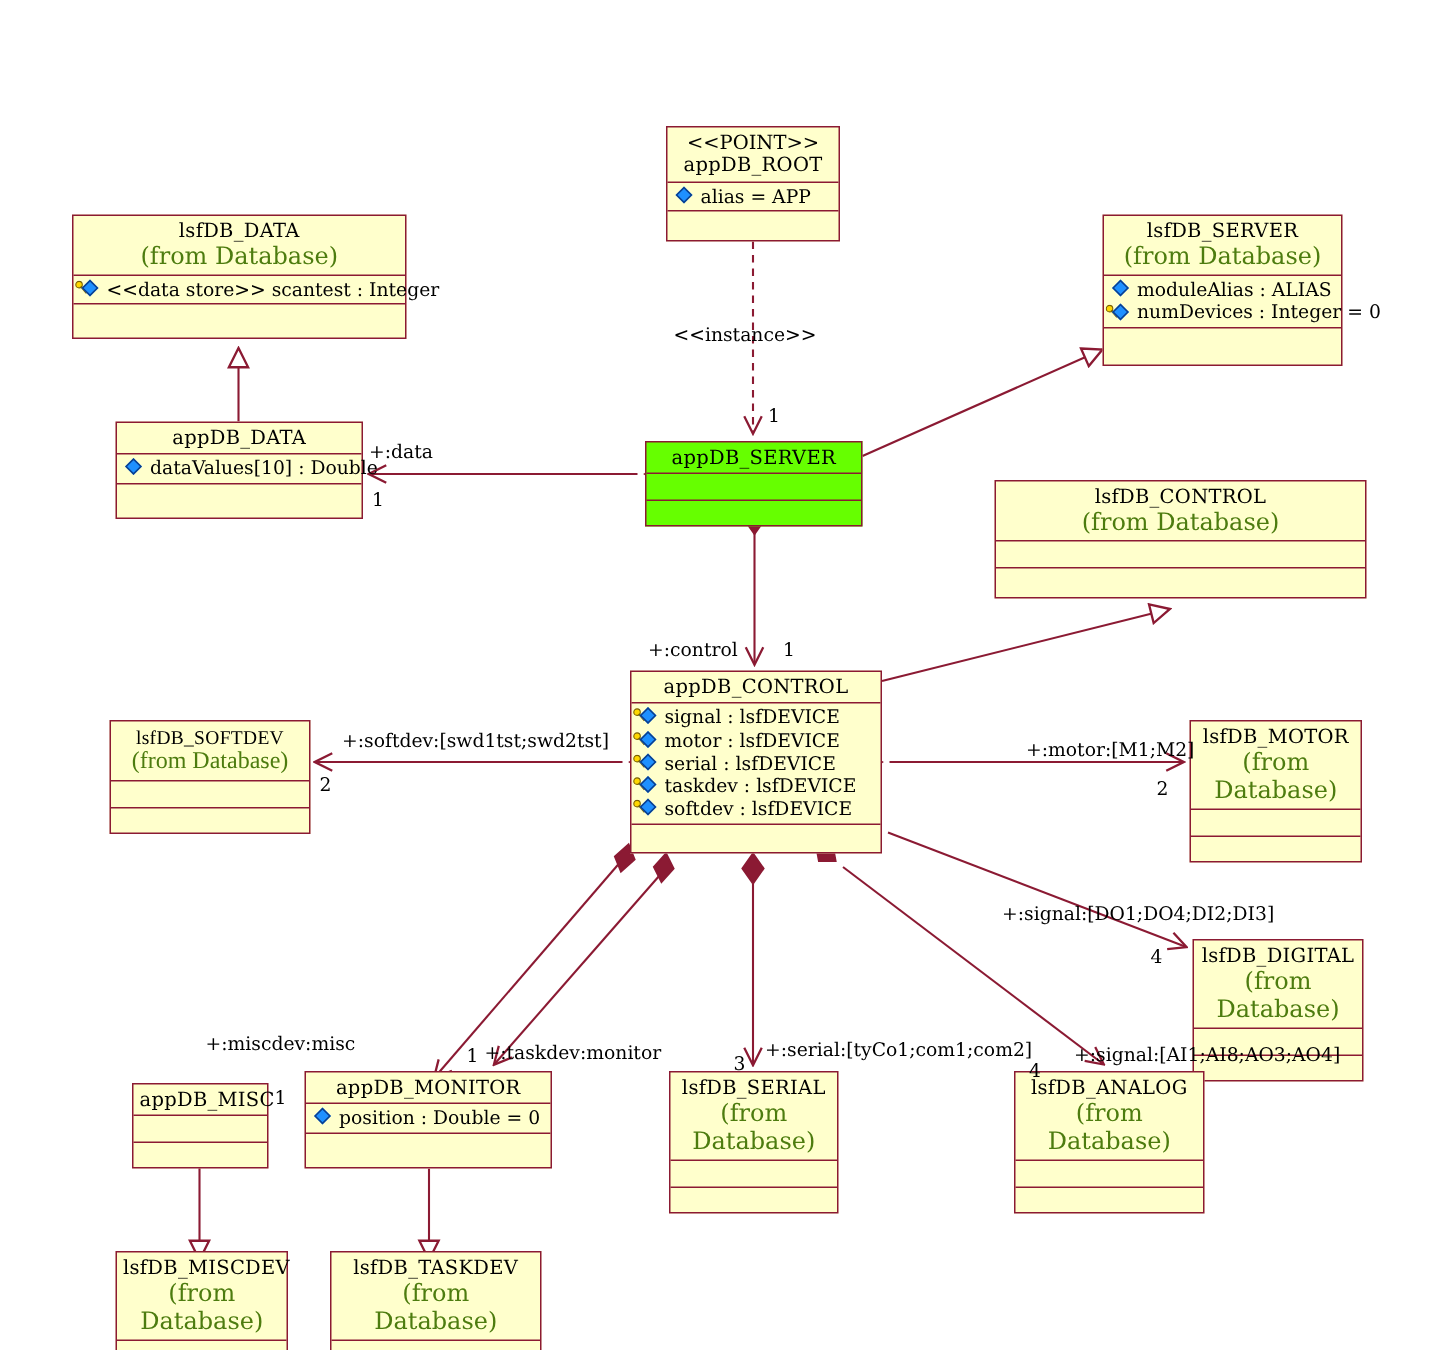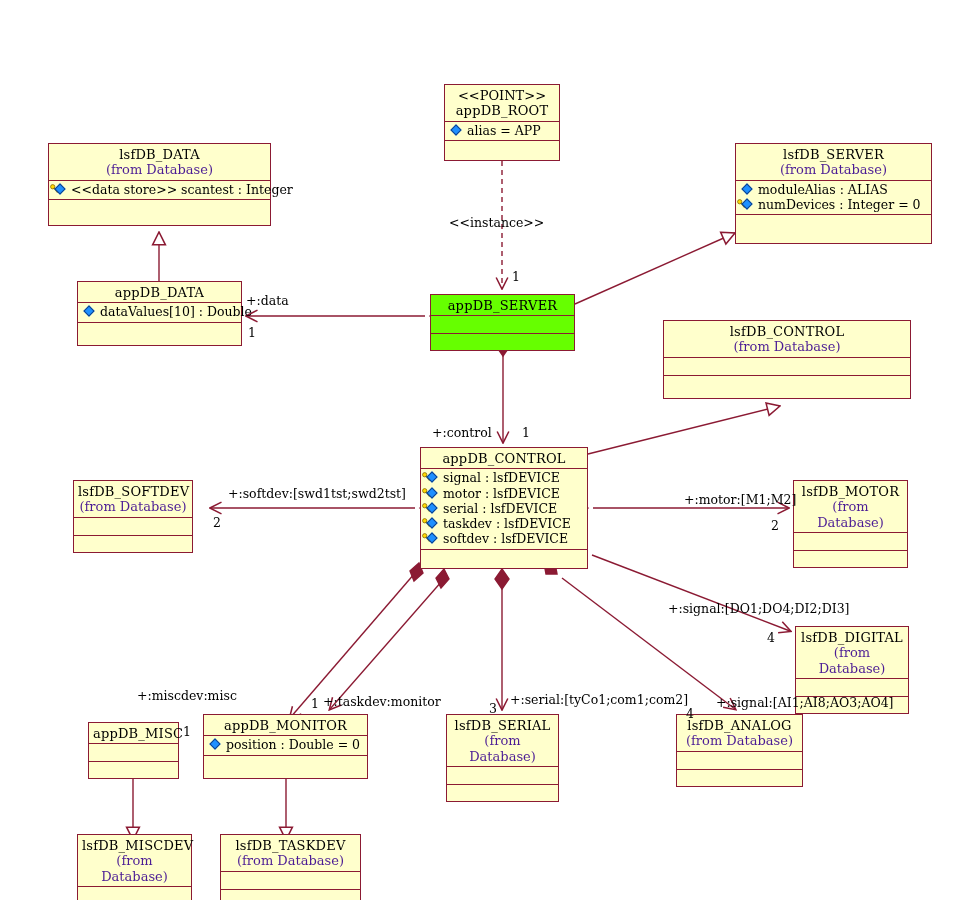--- a/index.html
+++ b/index.html
@@ -7,21 +7,21 @@
        font-family:"DejaVu Serif","Liberation Serif",serif;}
   #canvas{position:relative;width:956px;height:900px;margin-top:36px;}
 
   svg#wires{position:absolute;left:0;top:0;width:956px;height:900px;pointer-events:none;}
 
   .cls{position:absolute;box-sizing:border-box;border:1.5px solid #8b1a33;
        background:#ffffcc;}
   .cls.green{background:#66ff00;}
   .hdr{text-align:center;padding:3px 4px 2px 4px;line-height:1.18;}
   .hdr .nm{font-size:13px;color:#000;letter-spacing:.2px;}
-  .hdr .sub{font-size:13px;color:#4c1d95;}
+  .hdr .sub{font-size:16px;color:#4d7c0f;}
   .hdr .stereo{font-size:13px;color:#000;}
   .sep{height:0;border-top:1.5px solid #8b1a33;}
   .attrs{padding:1px 2px 2px 2px;}
   .attr{font-size:12.5px;color:#000;line-height:1.22;white-space:nowrap;
         display:flex;align-items:center;gap:7px;}
   .ops{min-height:16px;}
   .blank{min-height:14px;}
 
   
   .ico{display:inline-block;position:relative;width:13px;height:11px;flex:none;}
@@ -141,21 +141,21 @@
                 <path d="M6.4,6.6 L8,5.4" stroke="#7a6000" stroke-width="1.2" fill="none"></path>
               </svg>
               <span class="dia"></span>
             </span>
             <span>&lt;&lt;data store&gt;&gt; scantest : Integer</span>
           </div>
         </div>
         <div class="sep"></div>
         <div class="ops"></div>
       </div>
-      <div class="cls" style="left: 735px; top: 107px; width: 197px; min-height: 101px;">
+      <div class="cls" style="left: 735px; top: 107px; width: 160px; min-height: 101px;">
         <div class="hdr">
           <div class="nm">lsfDB_SERVER</div>
           <div class="sub">(from Database)</div>
         </div>
         <div class="sep"></div>
         <div class="attrs">
           <div class="attr">
             <span class="ico">
               <span class="dia"></span>
             </span>
@@ -269,21 +269,21 @@
                 <path d="M6.4,6.6 L8,5.4" stroke="#7a6000" stroke-width="1.2" fill="none"></path>
               </svg>
               <span class="dia"></span>
             </span>
             <span>softdev : lsfDEVICE</span>
           </div>
         </div>
         <div class="sep"></div>
         <div class="ops"></div>
       </div>
-      <div class="cls" style="left: 73px; top: 444px; width: 120px; min-height: 57px;">
+      <div class="cls" style="left: 73px; top: 444px; width: 134px; min-height: 57px; font-family: Liberation Serif, serif;">
         <div class="hdr">
           <div class="nm">lsfDB_SOFTDEV</div>
           <div class="sub">(from Database)</div>
         </div>
         <div class="sep"></div>
         <div class="attrs blank"></div>
         <div class="sep"></div>
         <div class="ops"></div>
       </div>
       <div class="cls" style="left: 793px; top: 444px; width: 115px; min-height: 57px;">

